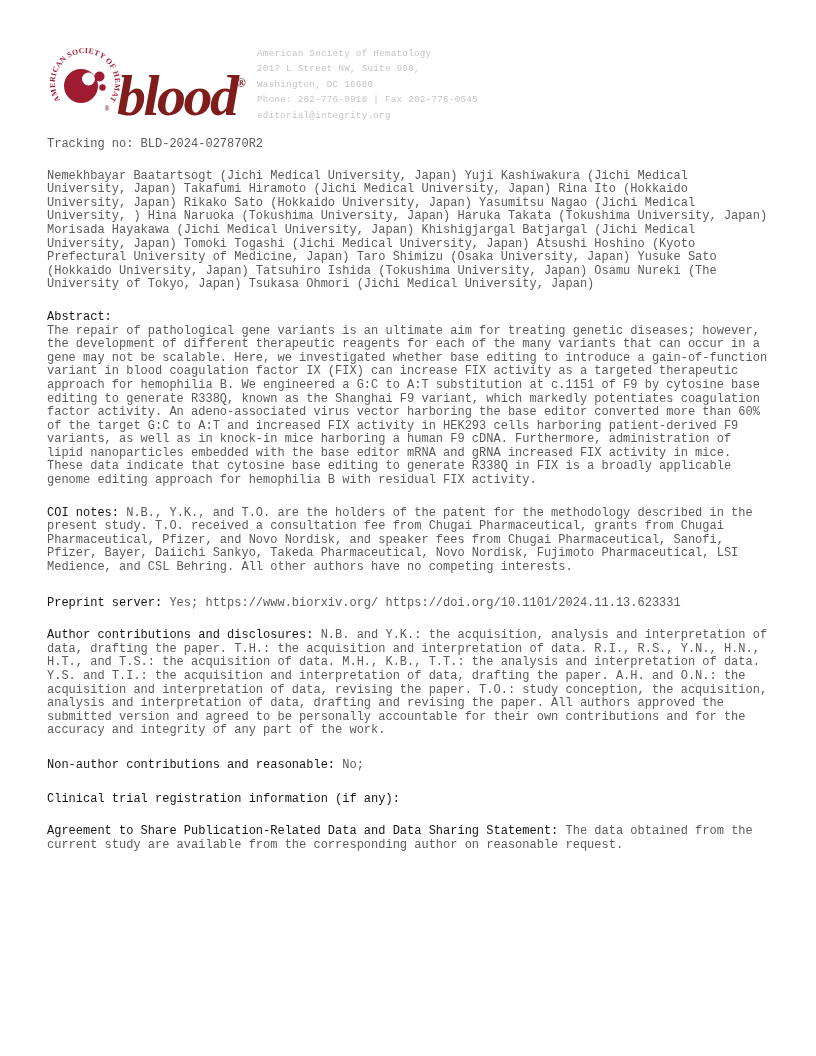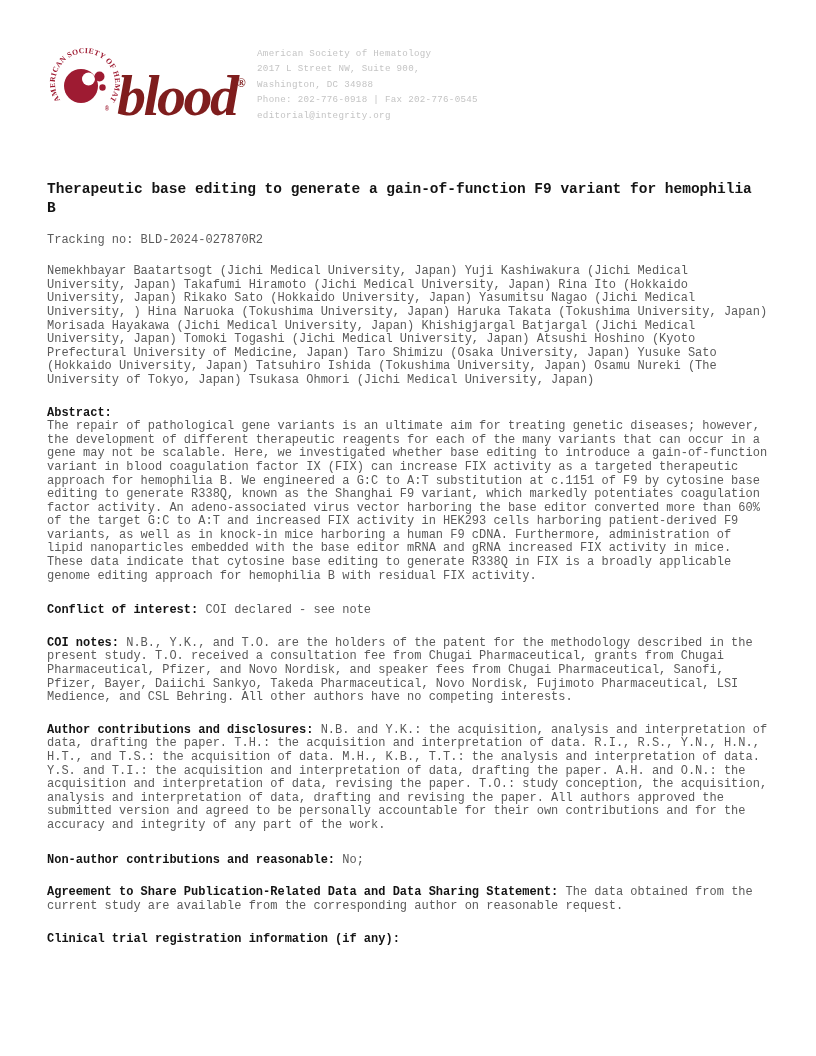--- a/index.html
+++ b/index.html
@@ -34,21 +34,21 @@
   .title{
     font-weight:bold;
     font-size:14.5px;line-height:19.3px;
     color:#141414;
     max-width:715px;
     margin:57px 0 0 0;
   }
   .meta{margin:15px 0 0 0;font-size:12px;line-height:13.6px;}
   .authors{margin:18px 0 0 0;font-size:12px;line-height:13.6px;}
   .para{font-size:12px;line-height:13.6px;margin:20px 0 0 0;}
-  .para strong{color:#141414;font-weight:bold;}
+  .para strong{color:#141414;font-weight:normal;}
   .block-label{display:block;}
   .mt19{margin-top:19px;}
   .mt20{margin-top:20px;}
   .mt21{margin-top:21px;}
   .mt22{margin-top:22px;}
 </style>
 </head>
 <body>
 
 <div class="page">
@@ -66,54 +66,53 @@
         <circle cx="41.5" cy="34" r="6.5" fill="#ffffff"></circle>
         <circle cx="52.5" cy="31.5" r="5" fill="#9e1b32"></circle>
         <circle cx="55.5" cy="42.5" r="3.2" fill="#9e1b32"></circle>
         <text x="58" y="66" font-size="6.5" fill="#9e1b32">®</text>
       </svg>
       <div class="brand"><span>blood</span><sup>®</sup></div>
     </div>
     <div class="contact">
       <div>American Society of Hematology</div>
       <div>2017 L Street NW, Suite 900,</div>
-      <div>Washington, DC 34988</div>
+      <div>Washington, DC 16680</div>
       <div>Phone: 202-776-0918 | Fax 202-776-0545</div>
       <div>editorial@integrity.org</div>
     </div>
   </div>
 
-  <h1 class="title">Therapeutic base editing to generate a gain-of-function F9 variant for hemophilia B</h1>
 
   <p class="meta">Tracking no: BLD-2024-027870R2</p>
 
   <p class="authors">Nemekhbayar Baatartsogt (Jichi Medical University, Japan) Yuji Kashiwakura (Jichi Medical University, Japan) Takafumi Hiramoto (Jichi Medical University, Japan) Rina Ito (Hokkaido University, Japan) Rikako Sato (Hokkaido University, Japan) Yasumitsu Nagao (Jichi Medical University, ) Hina Naruoka (Tokushima University, Japan) Haruka Takata (Tokushima University, Japan) Morisada Hayakawa (Jichi Medical University, Japan) Khishigjargal Batjargal (Jichi Medical University, Japan) Tomoki Togashi (Jichi Medical University, Japan) Atsushi Hoshino (Kyoto Prefectural University of Medicine, Japan) Taro Shimizu (Osaka University, Japan) Yusuke Sato (Hokkaido University, Japan) Tatsuhiro Ishida (Tokushima University, Japan) Osamu Nureki (The University of Tokyo, Japan) Tsukasa Ohmori (Jichi Medical University, Japan)</p>
 
   <div class="para mt19">
     <strong class="block-label">Abstract:</strong><span>The repair of pathological gene variants is an ultimate aim for treating genetic diseases; however, the development of different therapeutic reagents for each of the many variants that can occur in a gene may not be scalable. Here, we investigated whether base editing to introduce a gain-of-function variant in blood coagulation factor IX (FIX) can increase FIX activity as a targeted therapeutic approach for hemophilia B. We engineered a G:C to A:T substitution at c.1151 of F9 by cytosine base editing to generate R338Q, known as the Shanghai F9 variant, which markedly potentiates coagulation factor activity. An adeno-associated virus vector harboring the base editor converted more than 60% of the target G:C to A:T and increased FIX activity in HEK293 cells harboring patient-derived F9 variants, as well as in knock-in mice harboring a human F9 cDNA. Furthermore, administration of lipid nanoparticles embedded with the base editor mRNA and gRNA increased FIX activity in mice. These data indicate that cytosine base editing to generate R338Q in FIX is a broadly applicable genome editing approach for hemophilia B with residual FIX activity.</span>
   </div>
 
-  <p class="para mt21">
-    <strong>Conflict of interest:</strong> <span>COI declared - see note</span>
-  </p>
 
   <p class="para mt19">
     <strong>COI notes:</strong> <span>N.B., Y.K., and T.O. are the holders of the patent for the methodology described in the present study. T.O. received a consultation fee from Chugai Pharmaceutical, grants from Chugai Pharmaceutical, Pfizer, and Novo Nordisk, and speaker fees from Chugai Pharmaceutical, Sanofi, Pfizer, Bayer, Daiichi Sankyo, Takeda Pharmaceutical, Novo Nordisk, Fujimoto Pharmaceutical, LSI Medience, and CSL Behring. All other authors have no competing interests.</span>
   </p>
 
+  <p class="para mt22">
+    <strong>Preprint server:</strong> <span>Yes; https://www.biorxiv.org/ https://doi.org/10.1101/2024.11.13.623331</span>
+  </p>
 
   <p class="para mt19">
     <strong>Author contributions and disclosures:</strong> <span>N.B. and Y.K.: the acquisition, analysis and interpretation of data, drafting the paper. T.H.: the acquisition and interpretation of data. R.I., R.S., Y.N., H.N., H.T., and T.S.: the acquisition of data. M.H., K.B., T.T.: the analysis and interpretation of data. Y.S. and T.I.: the acquisition and interpretation of data, drafting the paper. A.H. and O.N.: the acquisition and interpretation of data, revising the paper. T.O.: study conception, the acquisition, analysis and interpretation of data, drafting and revising the paper. All authors approved the submitted version and agreed to be personally accountable for their own contributions and for the accuracy and integrity of any part of the work.</span>
   </p>
 
   <p class="para mt21">
     <strong>Non-author contributions and reasonable:</strong> <span>No;</span>
   </p>
 
+  <p class="para mt20">
+    <strong>Clinical trial registration information (if any):</strong> <span></span>
+  </p>
+
   <p class="para mt19">
     <strong>Agreement to Share Publication-Related Data and Data Sharing Statement:</strong> <span>The data obtained from the current study are available from the corresponding author on reasonable request.</span>
-  </p>
-
-  <p class="para mt20">
-    <strong>Clinical trial registration information (if any):</strong> <span></span>
   </p>
 
 </div>
 
 </body></html>

